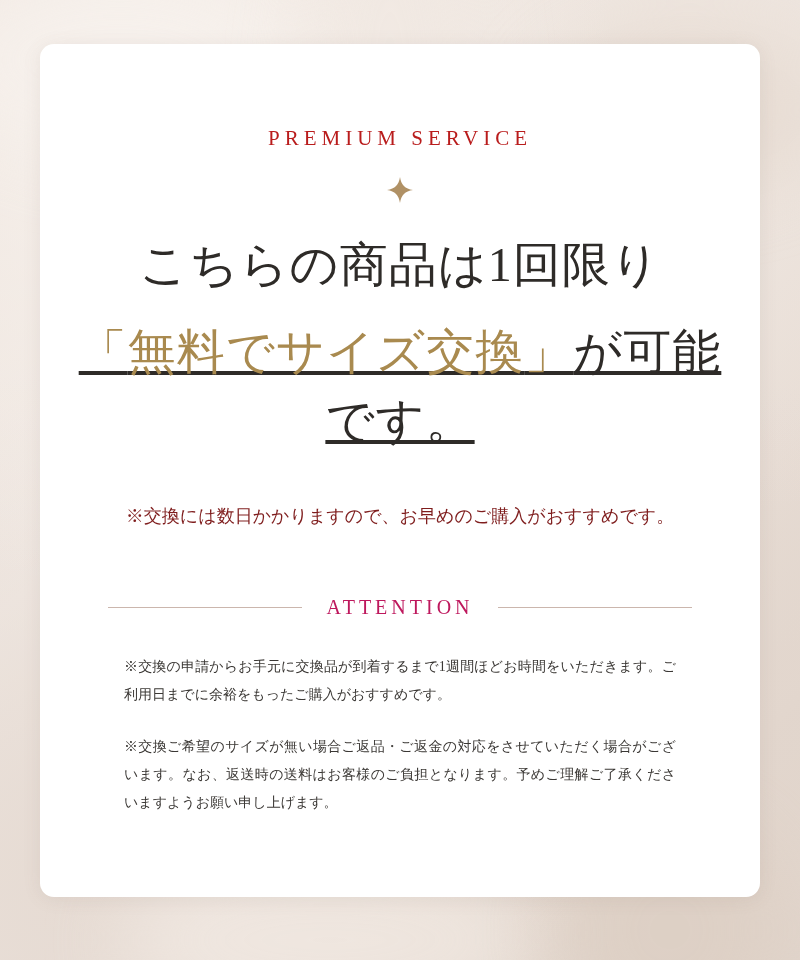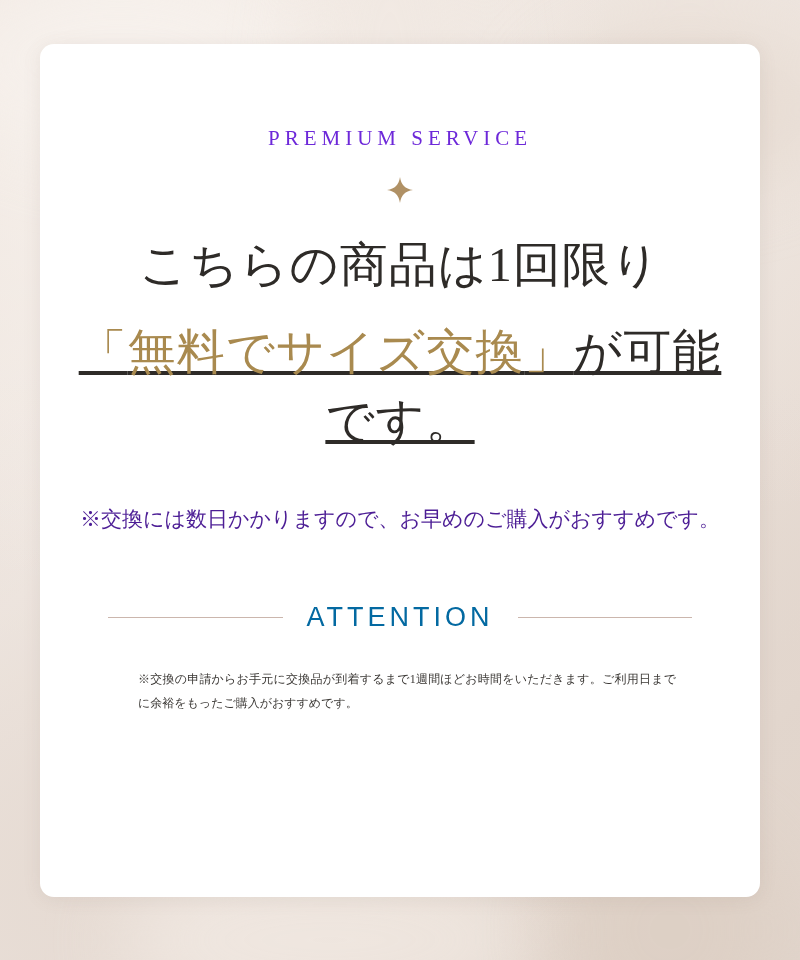--- a/index.html
+++ b/index.html
@@ -53,21 +53,21 @@
     box-shadow: 0 2px 18px rgba(120, 100, 88, 0.10);
     padding: 0 36px;
     overflow: hidden;
   }
 
   .eyebrow {
     text-align: center;
     margin-top: 82px;
     font-size: 21px;
     letter-spacing: 5px;
-    color: #6d28d9;
+    color: #b91c1c;
     font-family: "Liberation Serif", serif;
   }
 
   .sparkle {
     text-align: center;
     margin-top: 26px;
     color: #b09165;
     font-size: 26px;
     line-height: 1;
   }
@@ -86,58 +86,57 @@
     margin-top: 17px;
     text-decoration: underline;
   }
   .accent {
     color: #a98a4f;
   }
 
   .lead {
     margin-top: 42px;
     text-align: center;
-    color: #4c1d95;
-    font-size: 21px;
+    color: #7f1d1d;
+    font-size: 18px;
     line-height: 2.0;
     font-family: "Liberation Serif", serif;
   }
 
   .divider {
     display: flex;
     align-items: center;
     justify-content: center;
     margin-top: 62px;
     padding: 0 32px;
   }
   .divider .line {
     flex: 1;
     height: 1px;
     background: #cbb6ad;
   }
   .divider .dtitle {
     padding: 0 24px;
-    font-size: 27px;
+    font-size: 20px;
     letter-spacing: 4px;
-    color: #0369a1;
-    font-family: Liberation Sans, sans-serif;
+    color: #be185d;
+    font-family: Liberation Serif, serif;
     white-space: nowrap;
   }
 
   .notes {
     margin: 34px 48px 0 48px;
   }
   .note {
     color: #3b3835;
-    font-size: 12px;
+    font-size: 14px;
     line-height: 2.0;
     text-align: justify;
     margin-bottom: 24px;
     font-family: "Liberation Serif", serif;
-    margin-left: 14px;
   }
   .note:last-child { margin-bottom: 0; }
 </style>
 </head>
 <body>
 
 <div class="page">
   <div class="marble m1"></div>
   <div class="marble m2"></div>
   <div class="marble m3"></div>
@@ -166,16 +165,17 @@
     </div>
 
     <div class="divider">
       <span class="line"></span>
       <span class="dtitle">ATTENTION</span>
       <span class="line"></span>
     </div>
 
     <div class="notes">
       <p class="note">※交換の申請からお手元に交換品が到着するまで1週間ほどお時間をいただきます。ご利用日までに余裕をもったご購入がおすすめです。</p>
+      <p class="note">※交換ご希望のサイズが無い場合ご返品・ご返金の対応をさせていただく場合がございます。なお、返送時の送料はお客様のご負担となります。予めご理解ご了承くださいますようお願い申し上げます。</p>
     </div>
 
   </div>
 </div>
 
 </body></html>

